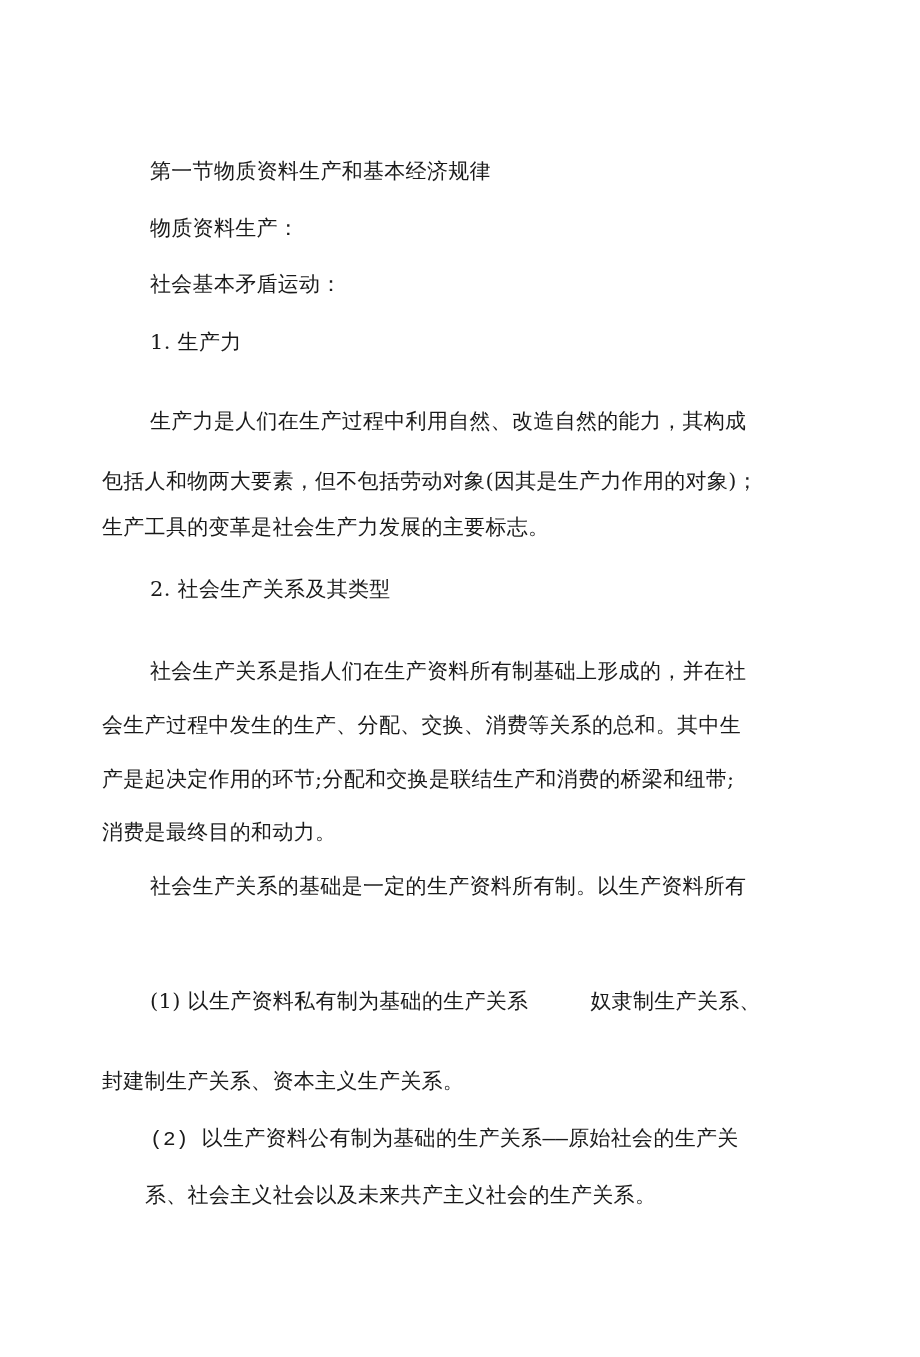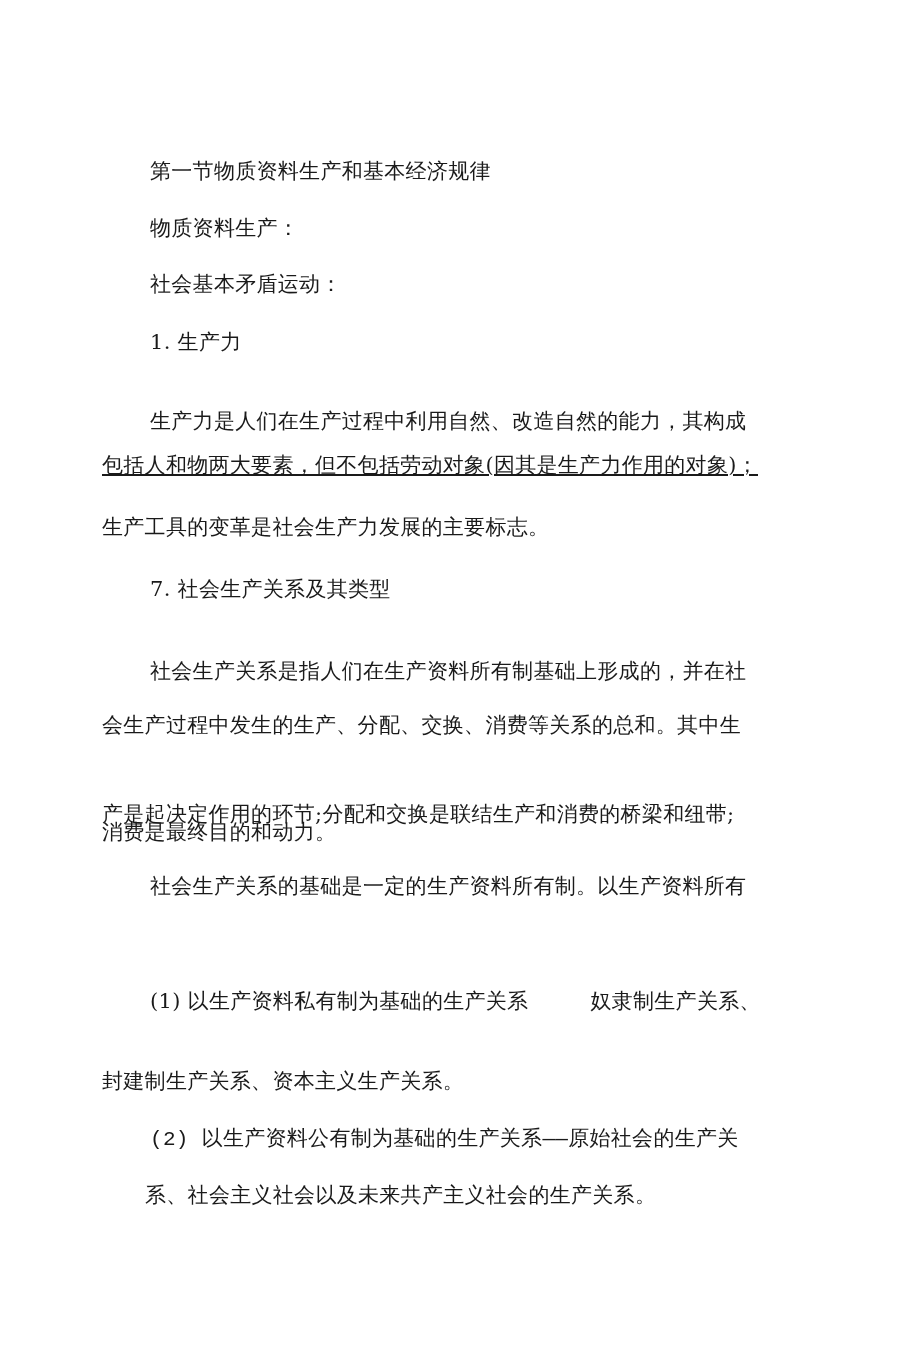--- a/index.html
+++ b/index.html
@@ -40,28 +40,28 @@
 
   <div class="line indent" style="top:157px;">第一节物质资料生产和基本经济规律</div>
 
   <div class="line indent" style="top:214px;">物质资料生产：</div>
 
   <div class="line indent" style="top:270px;">社会基本矛盾运动：</div>
 
   <div class="line indent" style="top:328px;">1. 生产力</div>
 
   <div class="line indent" style="top:407px;">生产力是人们在生产过程中利用自然、改造自然的能力，其构成</div>
-  <div class="line flush" style="top:451px;text-decoration:underline;">包括人和物两大要素，但不包括劳动对象(因其是生产力作用的对象)；</div>
+  <div class="line flush" style="top:467px;">包括人和物两大要素，但不包括劳动对象(因其是生产力作用的对象)；</div>
   <div class="line flush" style="top:513px;">生产工具的变革是社会生产力发展的主要标志。</div>
 
-  <div class="line indent" style="top:575px;">7. 社会生产关系及其类型</div>
+  <div class="line indent" style="top:575px;">2. 社会生产关系及其类型</div>
 
   <div class="line indent" style="top:657px;">社会生产关系是指人们在生产资料所有制基础上形成的，并在社</div>
   <div class="line flush" style="top:711px;">会生产过程中发生的生产、分配、交换、消费等关系的总和。其中生</div>
-  <div class="line flush" style="top:765px;margin-top:35px;">产是起决定作用的环节;分配和交换是联结生产和消费的桥梁和纽带;</div>
+  <div class="line flush" style="top:765px;">产是起决定作用的环节;分配和交换是联结生产和消费的桥梁和纽带;</div>
   <div class="line flush" style="top:818px;">消费是最终目的和动力。</div>
 
   <div class="line indent" style="top:872px;">社会生产关系的基础是一定的生产资料所有制。以生产资料所有</div>
 
   <div class="line indent" style="top:987px;">
     <span>(1) 以生产资料私有制为基础的生产关系</span><span class="gap-span"></span><span>奴隶制生产关系、</span>
   </div>
   <div class="line flush" style="top:1067px;text-align:right;">封建制生产关系、资本主义生产关系。</div>
 
   <div class="line indent" style="top:1126px;font-family:Liberation Mono, monospace;">(2) 以生产资料公有制为基础的生产关系——原始社会的生产关</div>

